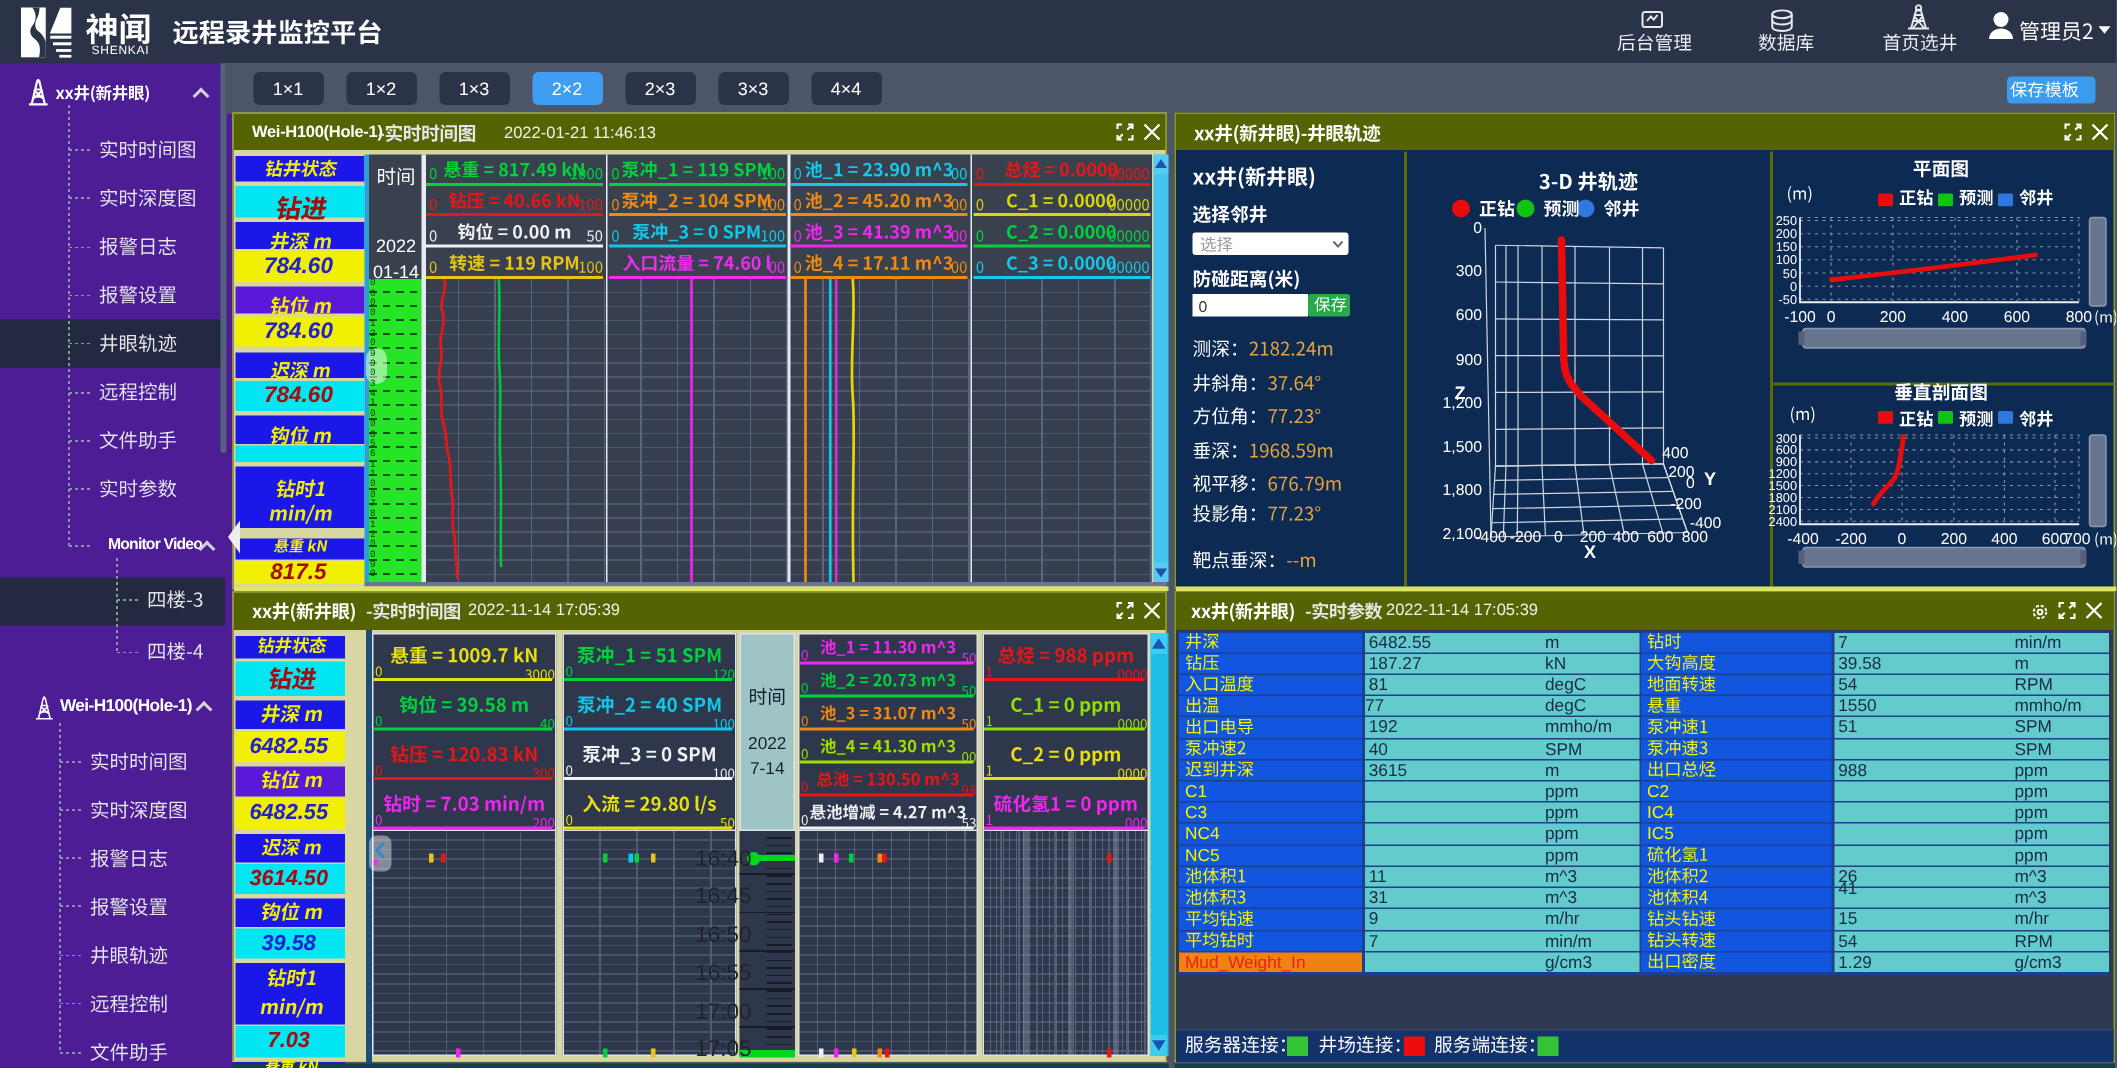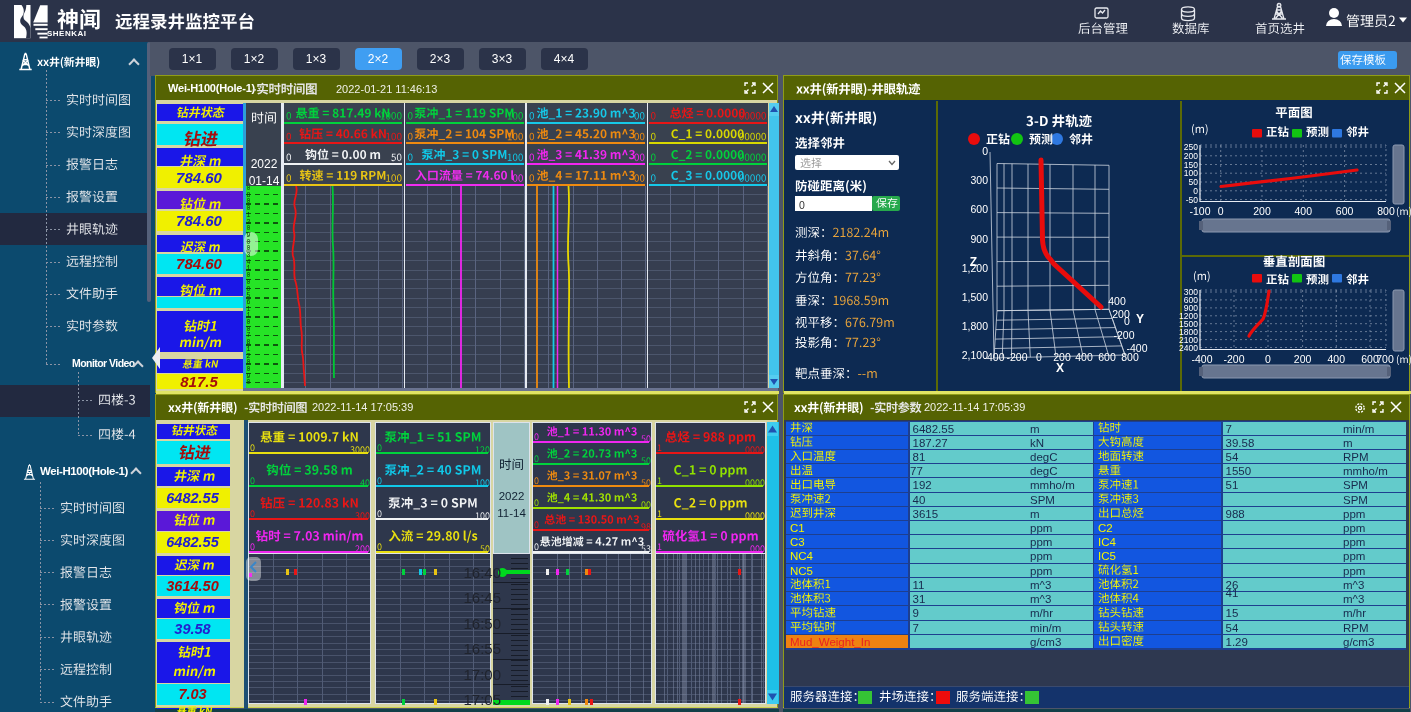--- a/index.html
+++ b/index.html
@@ -1,17 +1,17 @@
 <!DOCTYPE html>
 <html><head><meta charset="utf-8"><style>
 *{margin:0;padding:0;box-sizing:border-box}
 html,body{width:1411px;height:712px;overflow:hidden;background:#4d5568;font-family:"Liberation Sans",sans-serif;position:relative}
 .abs{position:absolute}
 #hdr{position:absolute;left:0;top:0;width:1411px;height:42px;background:#2b3349}
-#side{position:absolute;left:0;top:42px;width:176px;height:670px;background:#0c4a6e}
+#side{position:absolute;left:0;top:42px;width:176px;height:670px;background:#4c1d95}
 .hl{position:absolute;left:0;width:150px;height:32px;background:#222940}
 .grp{position:absolute;color:#fff;font-size:13px;font-weight:bold;white-space:nowrap}
 .chev{position:absolute;width:8px;height:8px;border-left:2px solid #cfd3da;border-top:2px solid #cfd3da;transform:rotate(45deg)}
 #tbar{position:absolute;left:150px;top:42px;width:1261px;height:34px;background:#4d5568}
 .tbtn{position:absolute;top:6px;width:47px;height:22px;background:#2b3349;border-radius:4px;color:#fff;font-size:12px;text-align:center;line-height:22px}
 .tbtn.on{background:#3f9ef2}
 .panel{position:absolute;border:1px solid #8f9c17}
 .phead{position:absolute;left:0;top:0;width:100%;height:24px;background:#556303}
 svg.lay{position:absolute;left:0;top:0;pointer-events:none}
 </style></head><body>
@@ -32,21 +32,21 @@
       <path d="M1098 14 l2.5-3 2 2 2.5-3"></path>
       <ellipse cx="1188" cy="9.5" rx="6.5" ry="2.6"></ellipse>
       <path d="M1181.5 9.5 v8.5 c0 1.5 2.9 2.6 6.5 2.6 c3.6 0 6.5-1.1 6.5-2.6 v-8.5"></path>
       <path d="M1181.5 13.7 c0 1.5 2.9 2.6 6.5 2.6 c3.6 0 6.5-1.1 6.5-2.6"></path>
       <path d="M1274 19 L1277.5 6.5 L1280.5 6.5 L1284 19 M1272 19 h14 M1275.5 14 h7 M1276.5 10 h5 M1276 10.5 l6.5 8 M1282 10.5 l-6.5 8 M1279 3.5 a1.8 1.8 0 1 0 .1 0"></path>
     </g>
     <circle cx="1334" cy="13" r="5" fill="#fff"></circle>
     <path d="M1326 26 a8 7 0 0 1 16 0 z" fill="#fff"></path>
     <path d="M1399 17.5 l8 0 -4 5 z" fill="#fff"></path>
   </svg>
-  <span style="position:absolute;left:47px;top:29px;font-size:8px;color:#fff;letter-spacing:.5px;font-weight:bold">SHENKAI</span>
+  <span style="position:absolute;left:61px;top:29px;font-size:8px;color:#fff;letter-spacing:.5px;font-weight:normal">SHENKAI</span>
 </div>
 
 <div id="side">
     <div class="hl" style="top:171px"></div>
     <div class="hl" style="top:343px"></div>
     <div class="abs" style="left:147px;top:0;width:4px;height:260px;background:#55607a;border-radius:2px"></div>
   <svg class="lay" width="150" height="670" shape-rendering="crispEdges">
     <g stroke="#8a93a5" stroke-dasharray="2,2" fill="none">
       <path d="M46 28 V322"></path>
         <path d="M46 58 h14"></path>
@@ -353,21 +353,21 @@
     <div class="abs" style="left:1px;top:181px;width:71px;height:20px;color:#a50d0d;font-size:14.5px;font-weight:bold;font-style:italic;text-align:center;line-height:20px">3614.50</div>
     <div class="abs" style="left:1px;top:224px;width:71px;height:20px;color:#2220cf;font-size:14.5px;font-weight:bold;font-style:italic;text-align:center;line-height:20px">39.58</div>
     <div class="abs" style="left:1px;top:289px;width:71px;height:21px;color:#a50d0d;font-size:14.5px;font-weight:bold;font-style:italic;text-align:center;line-height:21px">7.03</div>
     <div class="abs" style="left:88px;top:25px;width:3.5px;height:289px;background:#1d4f74"></div>
     <div class="abs" style="left:92px;top:27px;width:123px;height:132px;background:#2e374c;border:1px solid #dde3ec"></div>
     <div class="abs" style="left:219px;top:27px;width:116px;height:132px;background:#2e374c;border:1px solid #dde3ec"></div>
     <div class="abs" style="left:376px;top:27px;width:120px;height:132px;background:#2e374c;border:1px solid #dde3ec"></div>
     <div class="abs" style="left:499px;top:27px;width:111px;height:132px;background:#2e374c;border:1px solid #dde3ec"></div>
     <div class="abs" style="left:337px;top:27px;width:37px;height:132px;background:#9fc4c4;border:1px solid #dde3ec"></div>
     <div class="abs" style="left:338px;top:95px;width:35px;text-align:center;font-size:11.5px;color:#123">2022</div>
-    <div class="abs" style="left:338px;top:112px;width:35px;text-align:center;font-size:11.5px;color:#123">11-14</div>
+    <div class="abs" style="left:338px;top:112px;width:35px;text-align:center;font-size:11.5px;color:#123">7-14</div>
     <div class="abs" style="left:92px;top:159px;width:123px;height:150px;background:repeating-linear-gradient(to right,transparent 0 23.6px,#515c76 23.6px 24.6px),repeating-linear-gradient(to bottom,transparent 0 5.4px,#49536b 5.4px 6.4px),#2e374c;border:1px solid #dde3ec;border-top:none"></div>
     <div class="abs" style="left:219px;top:159px;width:116px;height:150px;background:repeating-linear-gradient(to right,transparent 0 23.6px,#515c76 23.6px 24.6px),repeating-linear-gradient(to bottom,transparent 0 5.4px,#49536b 5.4px 6.4px),#2e374c;border:1px solid #dde3ec;border-top:none"></div>
     <div class="abs" style="left:376px;top:159px;width:120px;height:150px;background:repeating-linear-gradient(to right,transparent 0 23.6px,#59647e 23.6px 24.6px),repeating-linear-gradient(to right,transparent 0 11.6px,rgba(110,122,150,.6) 11.6px 12.3px),repeating-linear-gradient(to bottom,transparent 0 5.4px,#49536b 5.4px 6.4px),#2e374c;border:1px solid #dde3ec;border-top:none"></div>
     <div class="abs" style="left:499px;top:159px;width:111px;height:150px;background:repeating-linear-gradient(to right,transparent 0 10.8px,#515c76 10.8px 12px),repeating-linear-gradient(to right,transparent 0 3.7px,rgba(120,132,160,.55) 3.7px 4.4px),repeating-linear-gradient(to right,transparent 0 26px,rgba(150,160,185,.38) 26px 30px),repeating-linear-gradient(to bottom,transparent 0 5.4px,#49536b 5.4px 6.4px),#2e374c;border:1px solid #dde3ec;border-top:none"></div>
     <div class="abs" style="left:337px;top:159px;width:37px;height:150px;background:#2e374c"></div>
     <div class="abs" style="left:355px;top:159px;width:17px;height:150px;background:repeating-linear-gradient(to bottom,transparent 0 4.1px,#171c28 4.1px 5.1px)"></div>
     <div class="abs" style="left:337px;top:163px;width:37px;height:146px;background:repeating-linear-gradient(to bottom,transparent 0 24.2px,#171c28 24.2px 25.5px)"></div>
     <div class="abs" style="left:344px;top:175px;width:30px;height:4px;background:#00d81e"></div>
     <div class="abs" style="left:342px;top:172.5px;width:9px;height:9px;background:#00d81e;border-radius:4.5px"></div>
     <div class="abs" style="left:337px;top:305px;width:37px;height:4.5px;background:#00d81e"></div>

